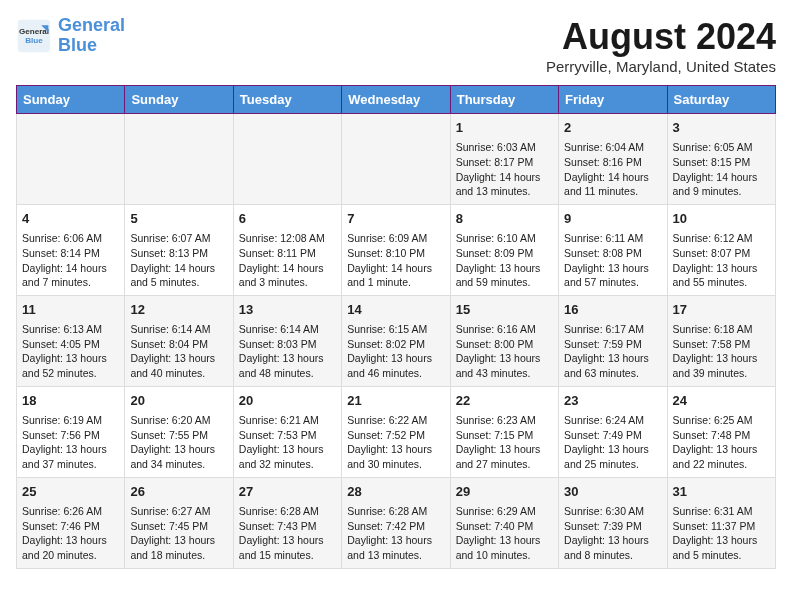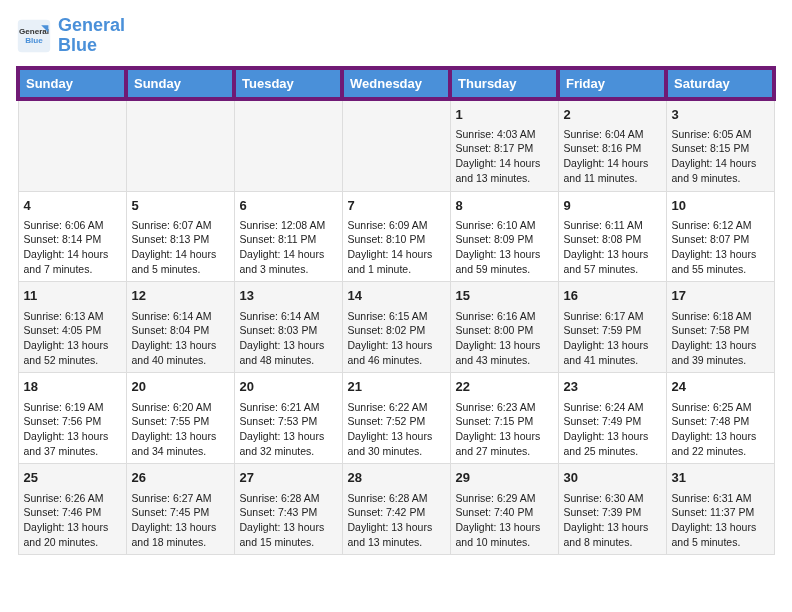--- a/index.html
+++ b/index.html
@@ -53,21 +53,21 @@
     }
     thead tr {
       background-color: #4a90d9;
     }
     thead th {
       color: #fff;
       font-size: 13px;
       font-weight: bold;
       text-align: left;
       padding: 6px 6px;
-      border: 4px solid #701a75;
+      border: 1px solid #701a75;
     }
     tbody tr {
       height: 90px;
     }
     tbody tr:nth-child(odd) {
       background-color: #f5f5f5;
     }
     tbody tr:nth-child(even) {
       background-color: #ffffff;
     }
@@ -99,20 +99,24 @@
       <text x="20" y="28" text-anchor="middle" font-size="9" font-weight="bold" fill="#4a90d9">Blue</text>
       <polygon points="28,8 36,8 36,16" fill="#4a90d9"></polygon>
     </svg>
     <div>
       <div class="logo-text">
         <span>General</span><br>
         <span style="color:#4a90d9">Blue</span>
       </div>
     </div>
   </div>
+  <div class="title-area">
+    <div class="month-title">August 2024</div>
+    <div class="location-title">Perryville, Maryland, United States</div>
+  </div>
 </div>
 
 <table>
   <thead>
     <tr>
     <th>Sunday</th>
         <th>Sunday</th>
         <th>Tuesday</th>
         <th>Wednesday</th>
         <th>Thursday</th>
@@ -121,21 +125,21 @@
       </tr>
   </thead>
   <tbody id="calendar-body">
   <tr>
         <td></td>
         <td></td>
         <td></td>
         <td></td>
         <td>
           <div class="day-number">1</div>
-          <div class="cell-content">Sunrise: 4:03 AM</div>
+          <div class="cell-content">Sunrise: 6:03 AM</div>
           <div class="cell-content">Sunset: 8:17 PM</div>
           <div class="cell-content">Daylight: 14 hours</div>
           <div class="cell-content">and 13 minutes.</div>
         </td>
         <td>
           <div class="day-number">2</div>
           <div class="cell-content">Sunrise: 6:04 AM</div>
           <div class="cell-content">Sunset: 8:16 PM</div>
           <div class="cell-content">Daylight: 14 hours</div>
           <div class="cell-content">and 11 minutes.</div>
@@ -233,21 +237,21 @@
           <div class="cell-content">Sunrise: 6:16 AM</div>
           <div class="cell-content">Sunset: 8:00 PM</div>
           <div class="cell-content">Daylight: 13 hours</div>
           <div class="cell-content">and 43 minutes.</div>
         </td>
         <td>
           <div class="day-number">16</div>
           <div class="cell-content">Sunrise: 6:17 AM</div>
           <div class="cell-content">Sunset: 7:59 PM</div>
           <div class="cell-content">Daylight: 13 hours</div>
-          <div class="cell-content">and 41 minutes.</div>
+          <div class="cell-content">and 63 minutes.</div>
         </td>
         <td>
           <div class="day-number">17</div>
           <div class="cell-content">Sunrise: 6:18 AM</div>
           <div class="cell-content">Sunset: 7:58 PM</div>
           <div class="cell-content">Daylight: 13 hours</div>
           <div class="cell-content">and 39 minutes.</div>
         </td>
       </tr>
       <tr>

